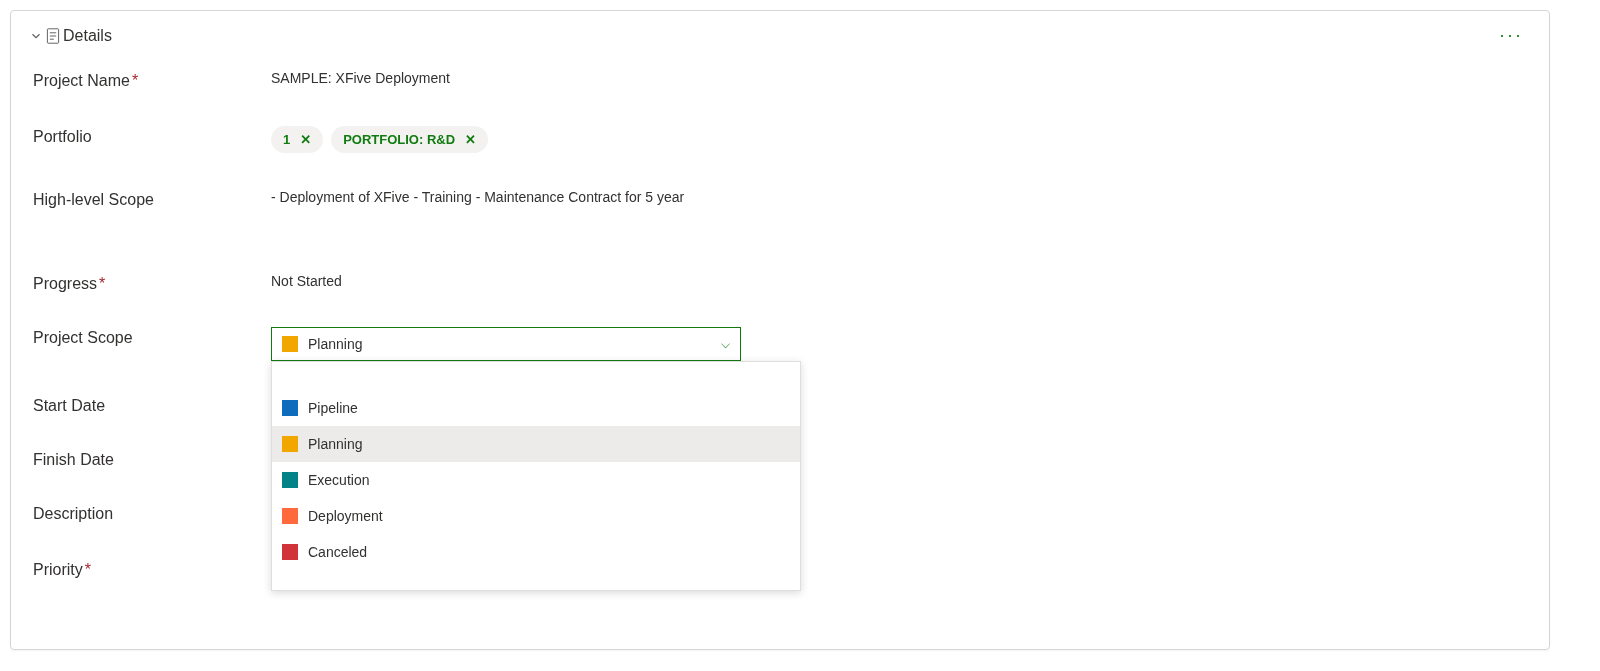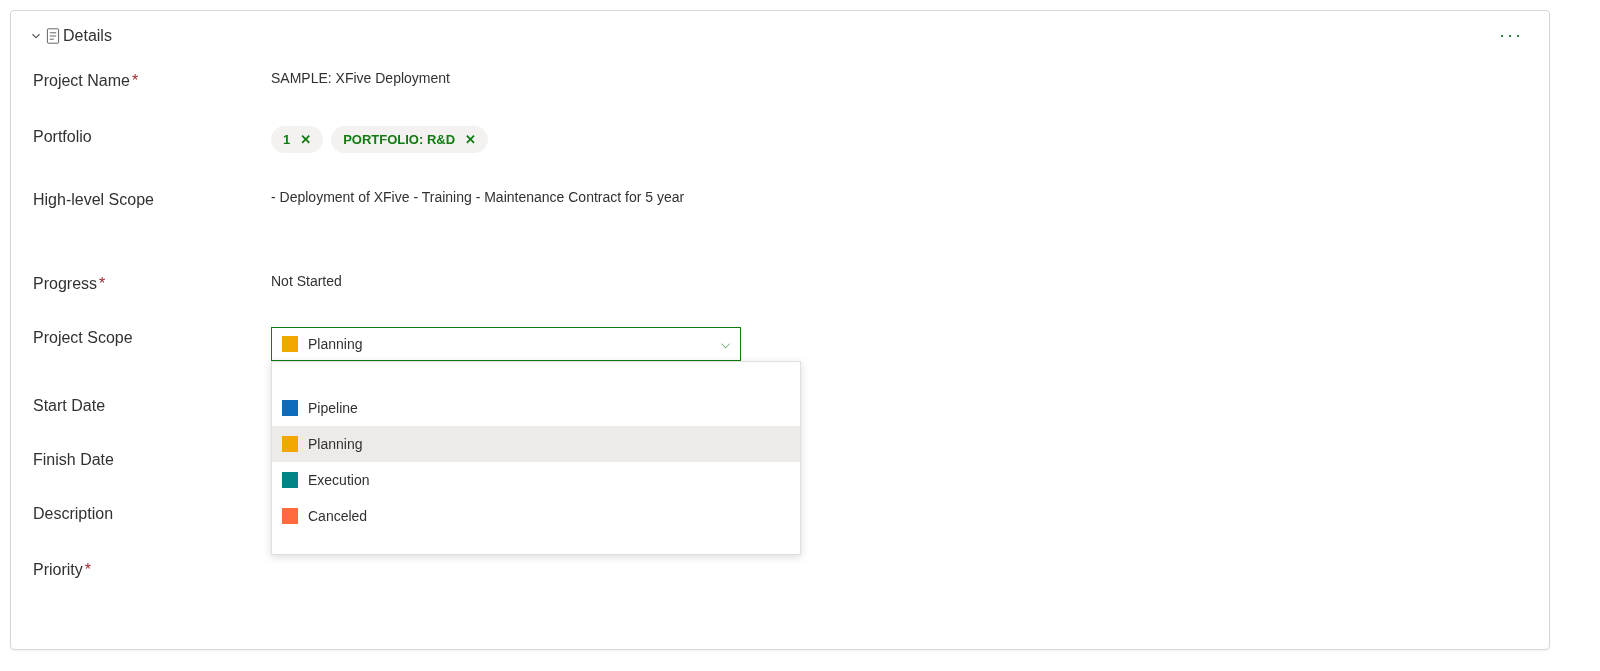--- a/index.html
+++ b/index.html
@@ -254,20 +254,24 @@
             <div class="dropdown-item selected">
               <span class="color-swatch" style="background: rgb(242, 166, 0);"></span>
               <span>Planning</span>
             </div>
             <div class="dropdown-item">
               <span class="color-swatch" style="background: rgb(3, 131, 135);"></span>
               <span>Execution</span>
             </div>
             <div class="dropdown-item">
               <span class="color-swatch" style="background: rgb(255, 106, 61);"></span>
+              <span>Deployment</span>
+            </div>
+            <div class="dropdown-item">
+              <span class="color-swatch" style="background: rgb(209, 52, 56);"></span>
               <span>Canceled</span>
             </div>
           </div>
       </div>
     </div>
 
     <div class="form-row tight">
       <div class="label-col">Start Date</div>
       <div class="value-col"></div>
     </div>

